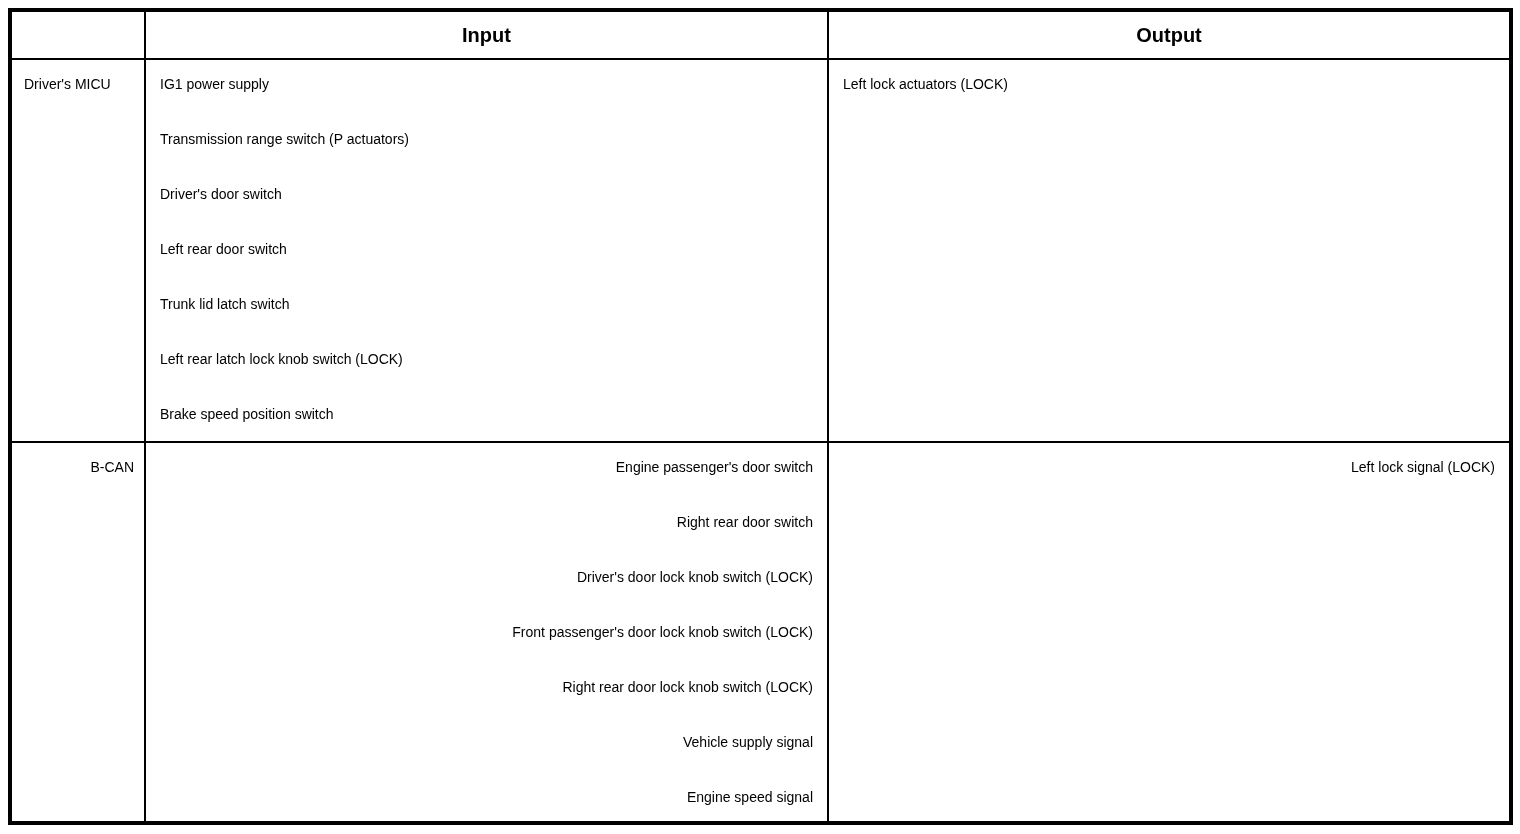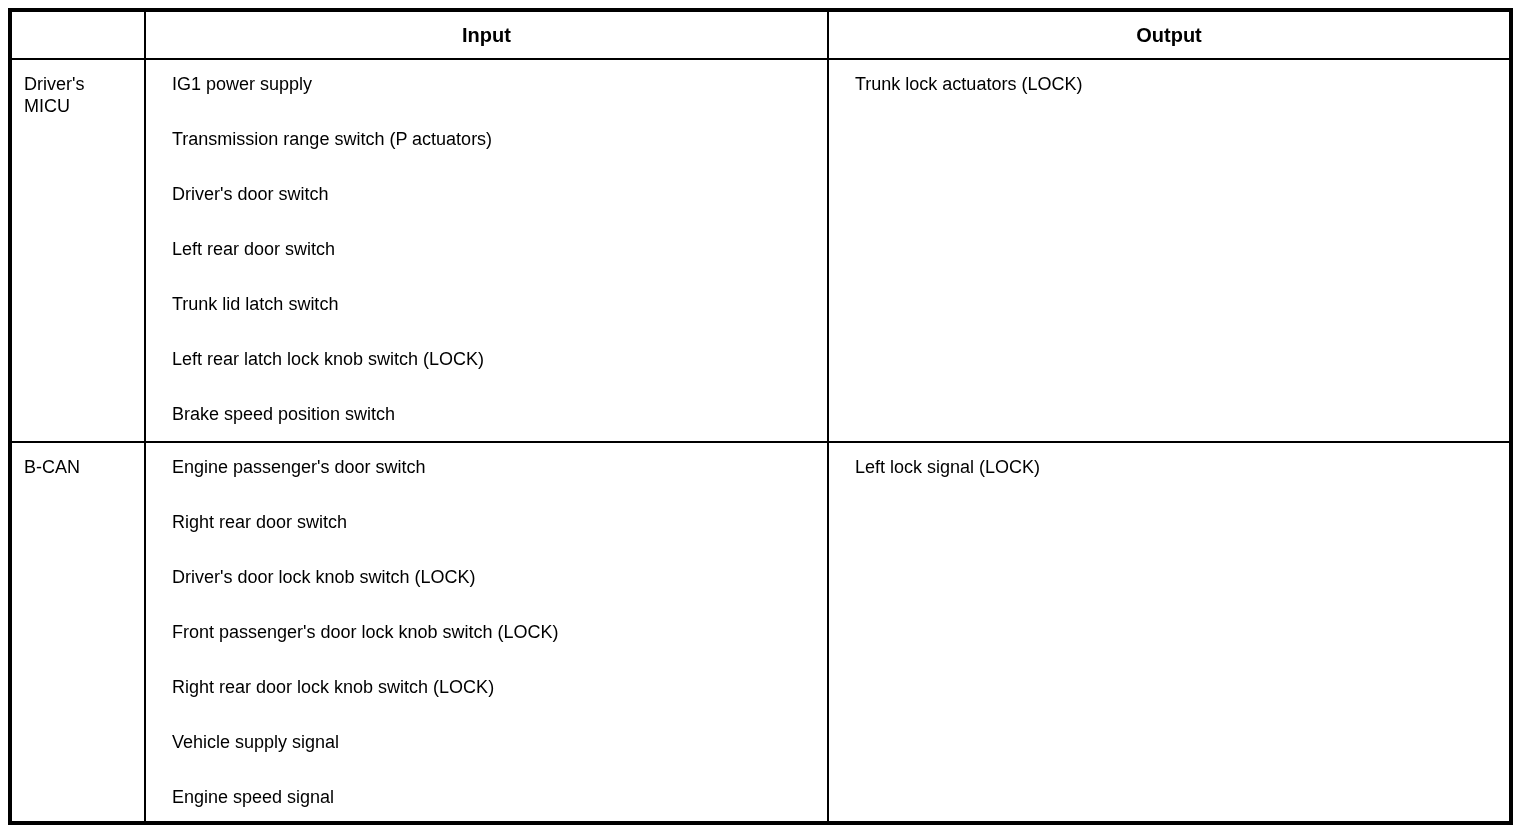--- a/index.html
+++ b/index.html
@@ -22,48 +22,48 @@
     width: 1501px;
     height: 817px;
     border-collapse: collapse;
     table-layout: fixed;
     border: 4px solid #000000;
   }
   table.io-table th,
   table.io-table td {
     border: 2px solid #000000;
     vertical-align: top;
-    font-size: 18px;
+    font-size: 14px;
     line-height: 22px;
     overflow: hidden;
   }
   tr.header-row {
     height: 49px;
   }
   tr.header-row th {
     vertical-align: middle;
     text-align: center;
     font-weight: bold;
     font-size: 20px;
     padding: 0;
   }
   col.src-col   { width: 135px; }
   col.input-col { width: 683px; }
   col.output-col{ width: 683px; }
   tr.body-row-0 { height: 383px; }
-  tr.body-row-1 { height: auto; }
+  tr.body-row-1 { height: auto; text-align: right; }
   td.src-cell {
     padding: 13px 10px 12px 12px;
     line-height: 27px;
   }
   td.list-cell {
     padding: 13px 14px 12px 14px;
   }
   td.list-cell .cell-line {
-    margin: 0 0 33px 12px;
+    margin: 0 0 33px 0;
     white-space: nowrap;
   }
   td.list-cell .cell-line:last-child {
     margin-bottom: 0;
   }
 </style>
 </head>
 <body>
 
 <div class="page">
@@ -86,21 +86,21 @@
         <td class="list-cell">
             <div class="cell-line">IG1 power supply</div>
             <div class="cell-line">Transmission range switch (P actuators)</div>
             <div class="cell-line">Driver's door switch</div>
             <div class="cell-line">Left rear door switch</div>
             <div class="cell-line">Trunk lid latch switch</div>
             <div class="cell-line">Left rear latch lock knob switch (LOCK)</div>
             <div class="cell-line">Brake speed position switch</div>
           </td>
         <td class="list-cell">
-            <div class="cell-line">Trunk lock actuators (LOCK)</div>
+            <div class="cell-line">Left lock actuators (LOCK)</div>
           </td>
       </tr>
       <tr class="body-row-1">
         <td class="src-cell">B-CAN</td>
         <td class="list-cell">
             <div class="cell-line">Engine passenger's door switch</div>
             <div class="cell-line">Right rear door switch</div>
             <div class="cell-line">Driver's door lock knob switch (LOCK)</div>
             <div class="cell-line">Front passenger's door lock knob switch (LOCK)</div>
             <div class="cell-line">Right rear door lock knob switch (LOCK)</div>

